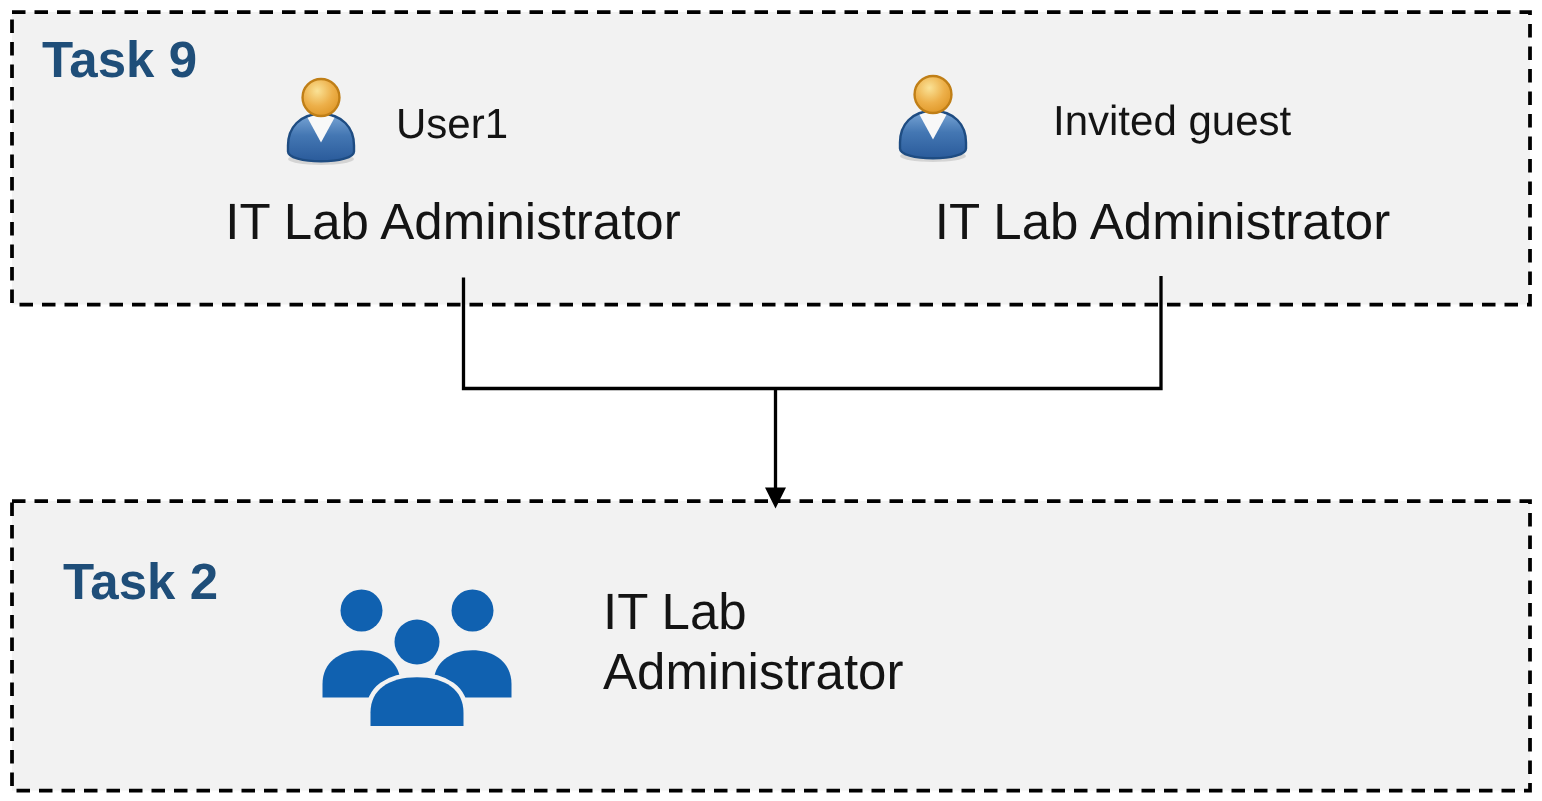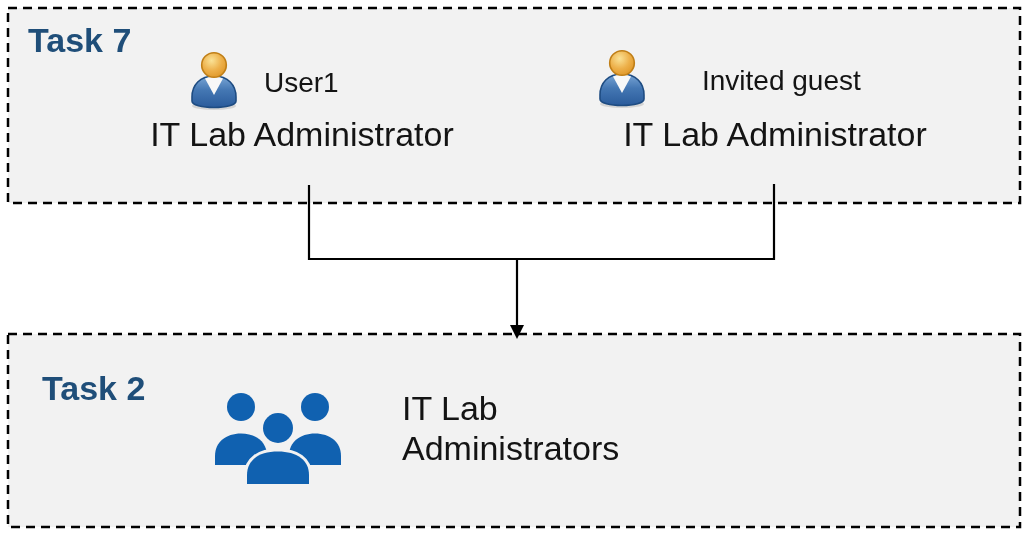--- a/index.html
+++ b/index.html
@@ -28,21 +28,21 @@
   .task1-label{left:28px;top:20px;}
   .task2-label{left:42px;top:368px;}
 
   .member-name{
     position:absolute;font-size:28px;line-height:38px;white-space:nowrap;color:var(--text);
   }
   .name1{left:264px;top:64px;}
   .name2{left:666px;top:62px;margin-left:36px;}
 
   .member-role{
-    position:absolute;font-size:34px;line-height:38px;text-align:center;color:var(--text);
+    position:absolute;font-size:34px;line-height:38px;text-align:center;color:var(--text);margin-top:14px;
   }
   .role1{left:140px;top:115px;width:324px;}
   .role2{left:606px;top:115px;width:338px;}
 
   .person-icon{position:absolute;width:56px;height:60px;}
   .person1{left:186px;top:51px;}
   .person2{left:594px;top:49px;}
 
   .group-icon{position:absolute;left:213px;top:392px;width:130px;height:92px;}
   .group-icon .silhouette{fill:var(--group-icon-blue);}
@@ -81,21 +81,21 @@
       <symbol id="personIcon" viewBox="0 0 56 60">
         <ellipse cx="28" cy="55" rx="22" ry="4" fill="rgba(0,0,0,0.12)"></ellipse>
         <path d="M28,25 C14,25 6,34 6,46 L6,50 C6,54 16,56.5 28,56.5 C40,56.5 50,54 50,50 L50,46 C50,34 42,25 28,25 Z" fill="url(#bodyGrad)" stroke="#1E4C82" stroke-width="1.6"></path>
         <path d="M19,27.5 L28,44 L37,27.5 C31,24.8 25,24.8 19,27.5 Z" fill="#F8F8F8"></path>
         <circle cx="28" cy="14" r="12.3" fill="url(#headGrad)" stroke="#C07F17" stroke-width="1.6"></circle>
       </symbol>
     </defs>
   </svg>
 
   <div class="task-box task1-box"></div>
-  <div class="task-label task1-label">Task 7</div>
+  <div class="task-label task1-label">Task 9</div>
 
   <svg class="person-icon person1" viewBox="0 0 56 60">
     <use href="#personIcon"></use>
   </svg>
   <div class="member-name name1">User1</div>
   <div class="member-role role1">IT Lab Administrator</div>
 
   <svg class="person-icon person2" viewBox="0 0 56 60">
     <use href="#personIcon"></use>
   </svg>
@@ -111,21 +111,21 @@
       <path d="M2,73 V64 C2,50 13,41.5 28,41.5 C43,41.5 54,50 54,64 V73 Z"></path>
       <circle cx="102" cy="15" r="14"></circle>
       <path d="M76,73 V64 C76,50 87,41.5 102,41.5 C117,41.5 128,50 128,64 V73 Z"></path>
       <circle class="front" cx="65" cy="36" r="15"></circle>
       <path class="front" d="M34,92 V83 C34,68 46,59.5 65,59.5 C84,59.5 96,68 96,83 V92 Z"></path>
     </g>
   </svg>
 
   <div class="group-name">
     <span>IT Lab</span>
-    <span>Administrators</span>
+    <span>Administrator</span>
   </div>
 
   <svg class="overlay" viewBox="0 0 1028 534">
     <rect class="box-border" x="8" y="8" width="1012" height="195"></rect>
     <rect class="box-border" x="8" y="334" width="1012" height="193"></rect>
     <path class="connector" d="M309,185 L309,259 L774,259 L774,184"></path>
     <path class="connector" d="M517,259 L517,327"></path>
     <polygon class="arrowhead" points="517,339 510,325 524,325"></polygon>
   </svg>
 

